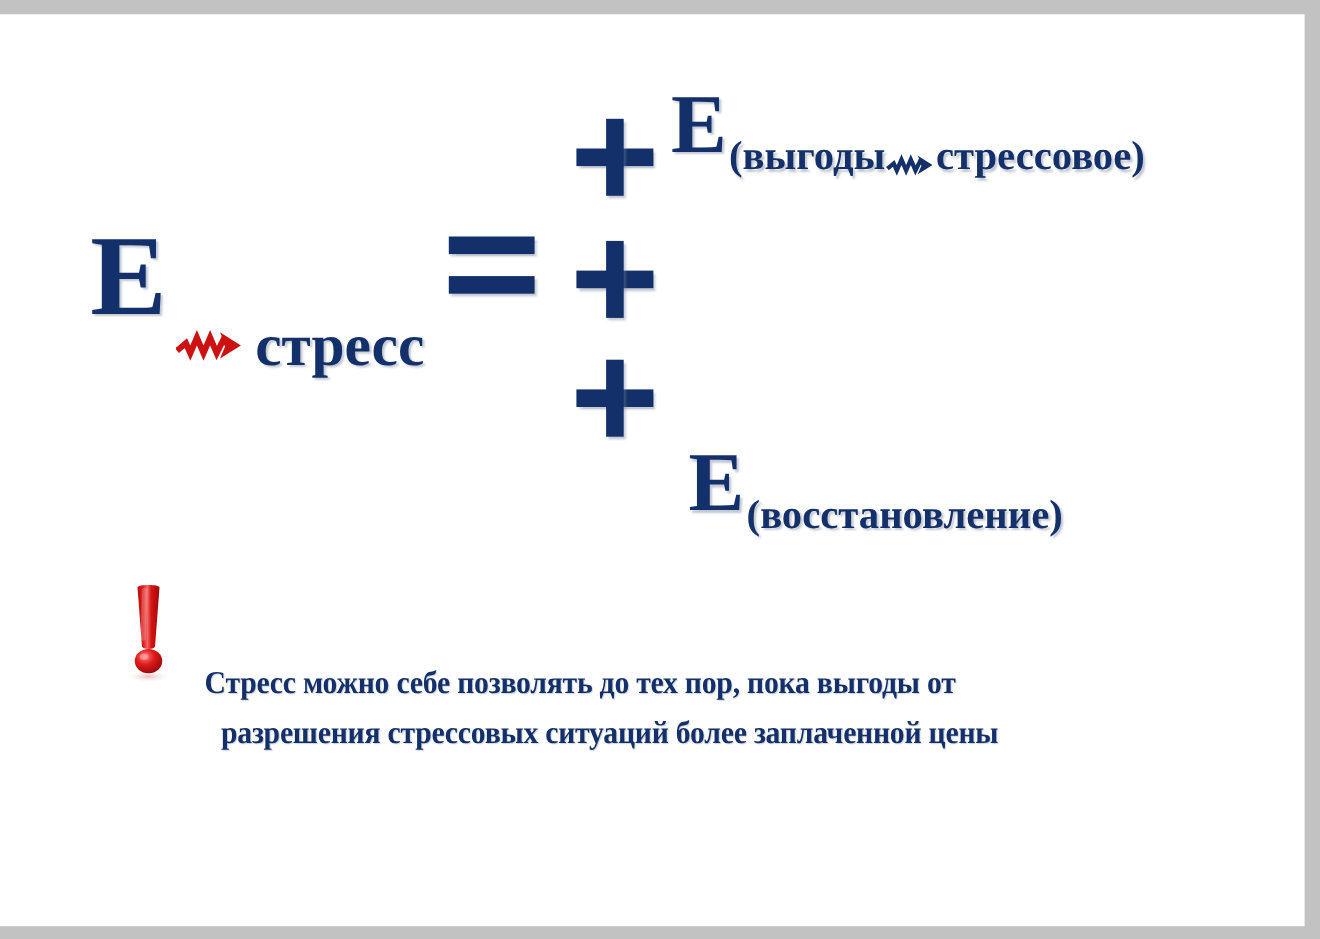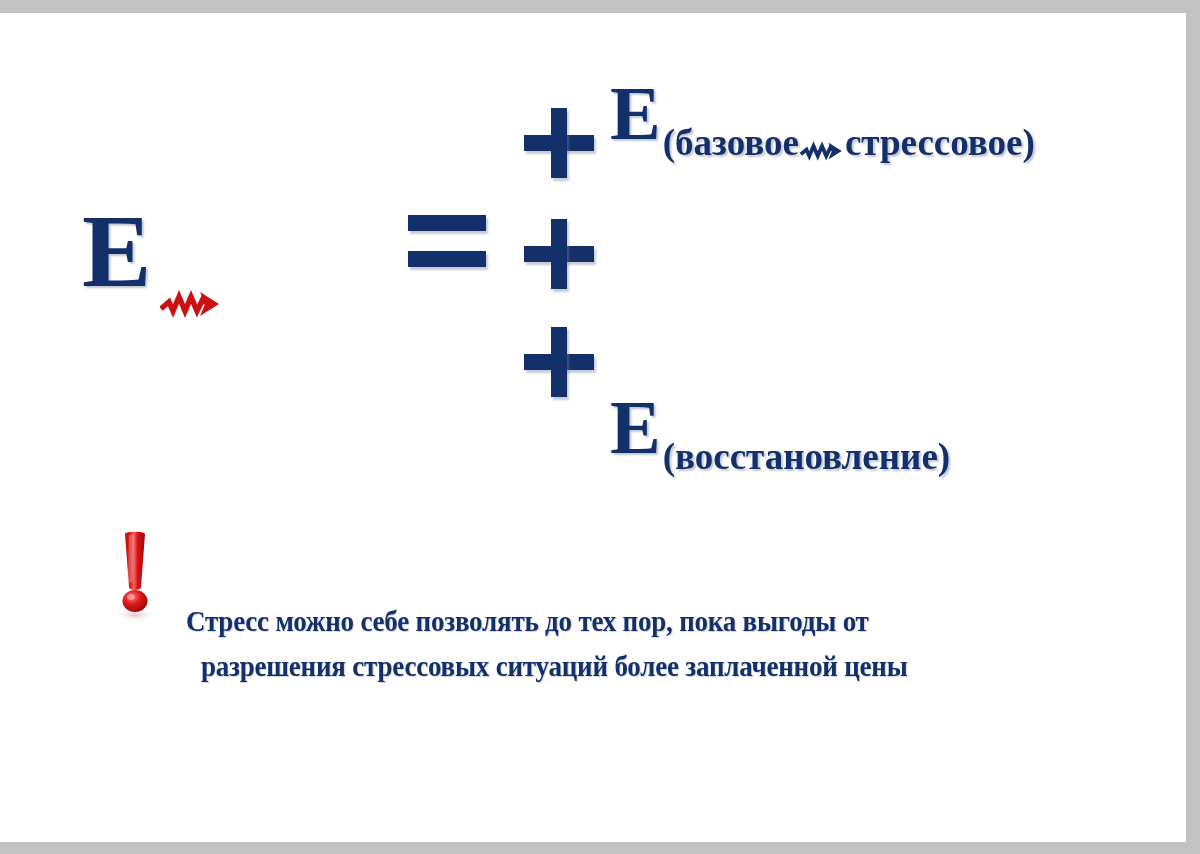--- a/index.html
+++ b/index.html
@@ -122,21 +122,21 @@
     font-weight: bold;
     line-height: 1;
     position: relative;
     top: 16px;
     left: 2px;
   }
 
   #term-1 { top: 62px; }
   #term-2 { top: 176px; }
   #term-3 { top: 279px; }
-  #term-4 { top: 376px; }
+  #term-4 { top: 388px; margin-left: 16px; }
 
   
   .zig {
     display: inline-block;
     vertical-align: middle;
     position: relative;
   }
   .zig svg { display: block; }
 
   
@@ -178,20 +178,21 @@
 
     <div id="lhs-sub">
       <span class="zig">
         <svg width="62" height="34" viewBox="0 0 62 34" aria-hidden="true">
           <g fill="none" stroke="#cc1111" stroke-width="5.5" stroke-linecap="square" stroke-linejoin="miter">
             <path d="M3 20 L9 15 L13 24 L19 10 L25 24 L31 10 L37 24 L43 12 L48 17"></path>
           </g>
           <path d="M40 5 L59 17 L40 29 L45 17 Z" fill="#cc1111"></path>
         </svg>
       </span>
+      <span class="word navy shadowed">стресс</span>
     </div>
   </div>
 
   <div class="op-equals">
     <i></i>
     <i></i>
   </div>
 
   <div class="op-plus" id="plus-1">
     <i class="h"></i>
@@ -200,21 +201,21 @@
   <div class="op-plus" id="plus-2">
     <i class="h"></i>
     <i class="v"></i>
   </div>
   <div class="op-plus" id="plus-3">
     <i class="h"></i>
     <i class="v"></i>
   </div>
 
   <div class="term" id="term-1">
-    <span class="bigE navy shadowed">E</span><span class="sub navy shadowed">(базовое</span><span class="sub zig">
+    <span class="bigE navy shadowed">E</span><span class="sub navy shadowed">(выгоды</span><span class="sub zig">
       <svg width="46" height="24" viewBox="0 0 62 34" aria-hidden="true">
         <g fill="none" stroke="#14306b" stroke-width="5.5" stroke-linecap="square" stroke-linejoin="miter">
           <path d="M3 20 L9 15 L13 24 L19 10 L25 24 L31 10 L37 24 L43 12 L48 17"></path>
         </g>
         <path d="M40 5 L59 17 L40 29 L45 17 Z" fill="#14306b"></path>
       </svg>
     </span><span class="sub navy shadowed">стрессовое)</span>
   </div>
 
 

